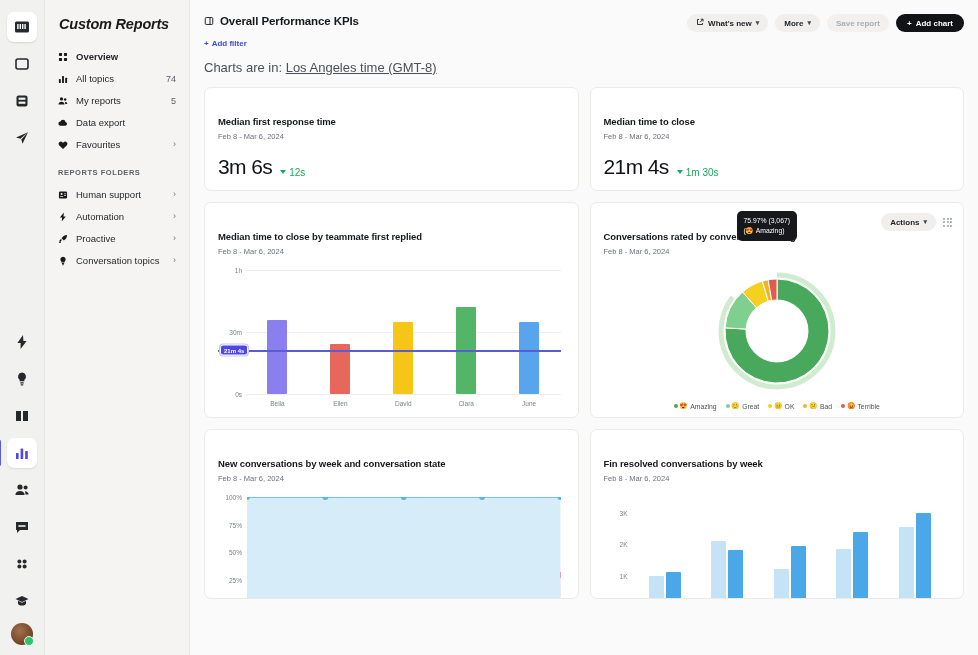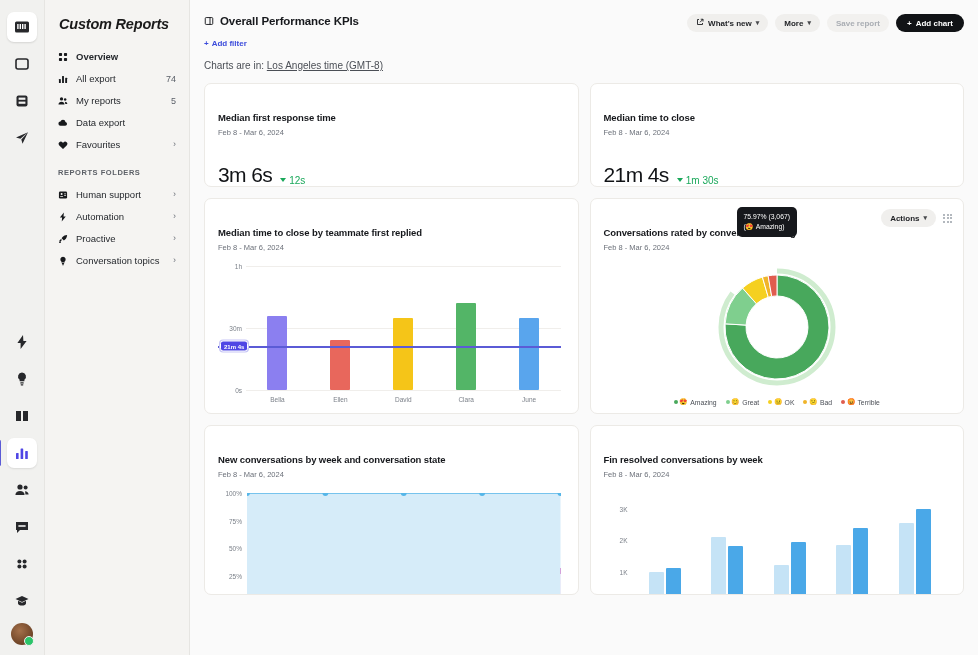--- a/index.html
+++ b/index.html
@@ -94,21 +94,21 @@
   }
   .hdr { display: flex; align-items: flex-start; }
   .hdr-left { flex: 1 1 auto; }
   .hdr-title-row { display: flex; align-items: center; gap: 6px; }
   .hdr-title { font-size: 11.5px; font-weight: bold; color: #16181c; letter-spacing:-.1px;}
   .hdr-sub { font-size: 7.5px; color: #5d6168; margin: 6px 0 0 17px; }
   .addfilter {
     display:inline-flex; align-items:center; gap:3px;
     font-size: 8px; font-weight: bold; color:#3b4bdb; margin-top: 9px; cursor:pointer;
   }
-  .tzline { font-size: 10px; color:#4b4f56; margin-top: 10px; }
+  .tzline { font-size: 13px; color:#4b4f56; margin-top: 10px; }
   .tzline u { text-decoration: underline; }
 
   .hdr-right { display: flex; align-items: center; gap: 7px; padding-top: 2px;}
   .btn {
     display:inline-flex; align-items:center; gap:4px;
     height: 18px; padding: 0 9px; border-radius: 9px;
     font-size: 8px; font-weight: bold; border: none; cursor: pointer;
     background: #f0efed; color: #1d1f23; white-space: nowrap;
   }
   .btn.ghost { background: #f2f1ef; color: #a9adb3; }
@@ -121,21 +121,21 @@
     display: grid; grid-template-columns: 1fr 1fr;
     gap: 11px; margin-top: 12px;
   }
   .card {
     background:#fff; border:1px solid #eceae6; border-radius: 7px;
     padding: 28px 13px; position: relative;
   }
   .card-title { font-size: 9.5px; font-weight: bold; color:#16181c; letter-spacing:-.1px;}
   .card-date { font-size: 7.5px; color:#6b7079; margin-top: 5px; }
   .kpi-card { height: 104px; }
-  .kpi-row { display:flex; align-items:baseline; gap:8px; margin-top: 26px; }
+  .kpi-row { display:flex; align-items:baseline; gap:8px; margin-top: 14px; }
   .kpi-val { font-size: 21px; font-weight: normal; color:#111316; letter-spacing:-.6px;}
   .kpi-delta { font-size: 10px; color:#1aa85a; display:flex; align-items:center; gap:3px;}
   .tri-down { width:0;height:0;border-left:3px solid transparent;border-right:3px solid transparent;border-top:4px solid #1aa85a;}
 
   .chart-card { height: 216px; }
   .chart-area { position: relative; height: 150px; margin-top: 14px; }
 
   
   .bc-yaxis { position:absolute; left:0; top:0; width:26px; height:124px; }
   .bc-ylab { position:absolute; right:2px; font-size:6.5px; color:#7b8089; transform: translateY(-50%);}
@@ -284,21 +284,21 @@
     </div>
 
     <div class="sb-item">
       <span class="sb-ico">
           <svg viewBox="0 0 16 16" fill="currentColor">
             <rect x="1.5" y="8" width="3" height="6.5" rx=".7"></rect>
             <rect x="6.5" y="3" width="3" height="11.5" rx=".7"></rect>
             <rect x="11.5" y="6" width="3" height="8.5" rx=".7"></rect>
           </svg>
         </span>
-      <span class="sb-label">All export</span>
+      <span class="sb-label">All topics</span>
       <span class="sb-count">74</span>
     </div>
 
     <div class="sb-item">
       <span class="sb-ico">
           <svg viewBox="0 0 16 16" fill="currentColor">
             <circle cx="5.6" cy="4.6" r="2.6"></circle>
             <circle cx="11.4" cy="5.4" r="2"></circle>
             <path d="M.8 13.5c0-2.7 2.1-4.3 4.8-4.3s4.8 1.6 4.8 4.3H.8z"></path>
             <path d="M10.9 9.3c2.1.1 4 1.3 4 3.4h-3.3c0-1.3-.3-2.4-.7-3.4z"></path>

